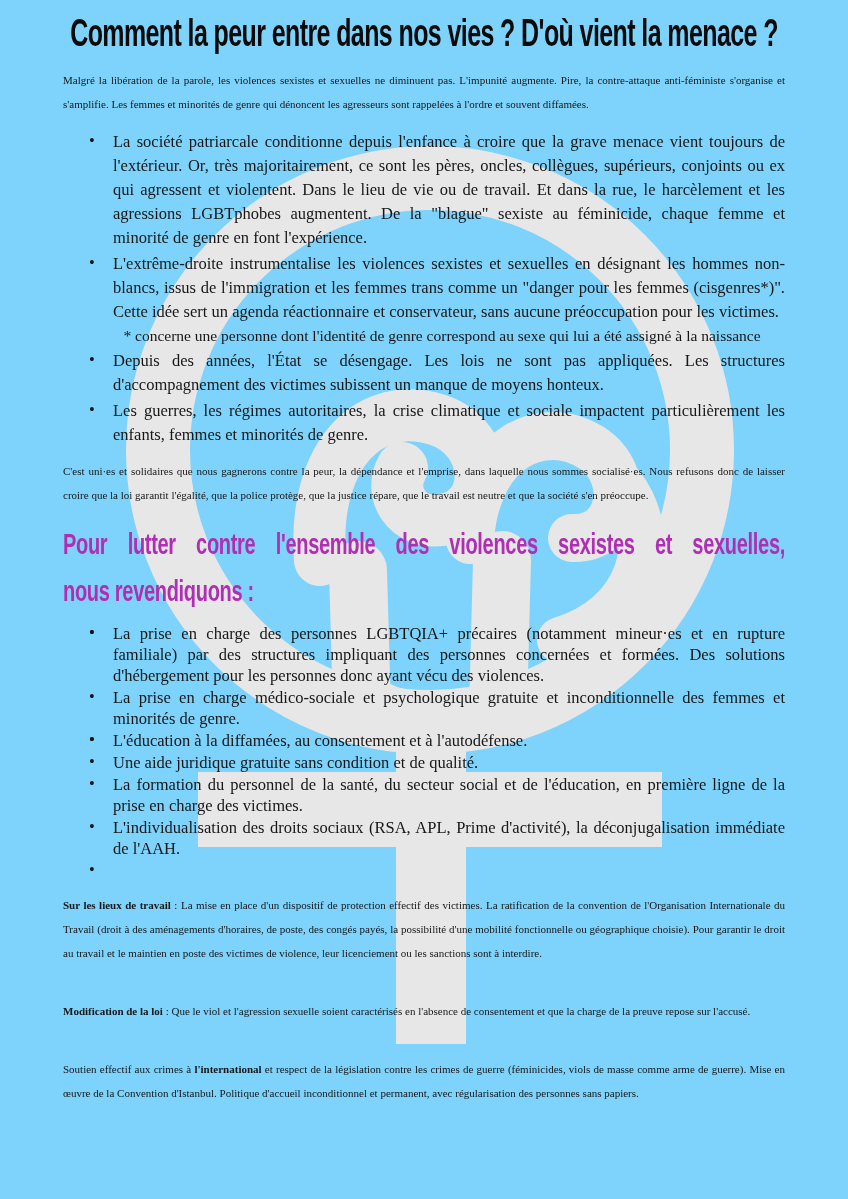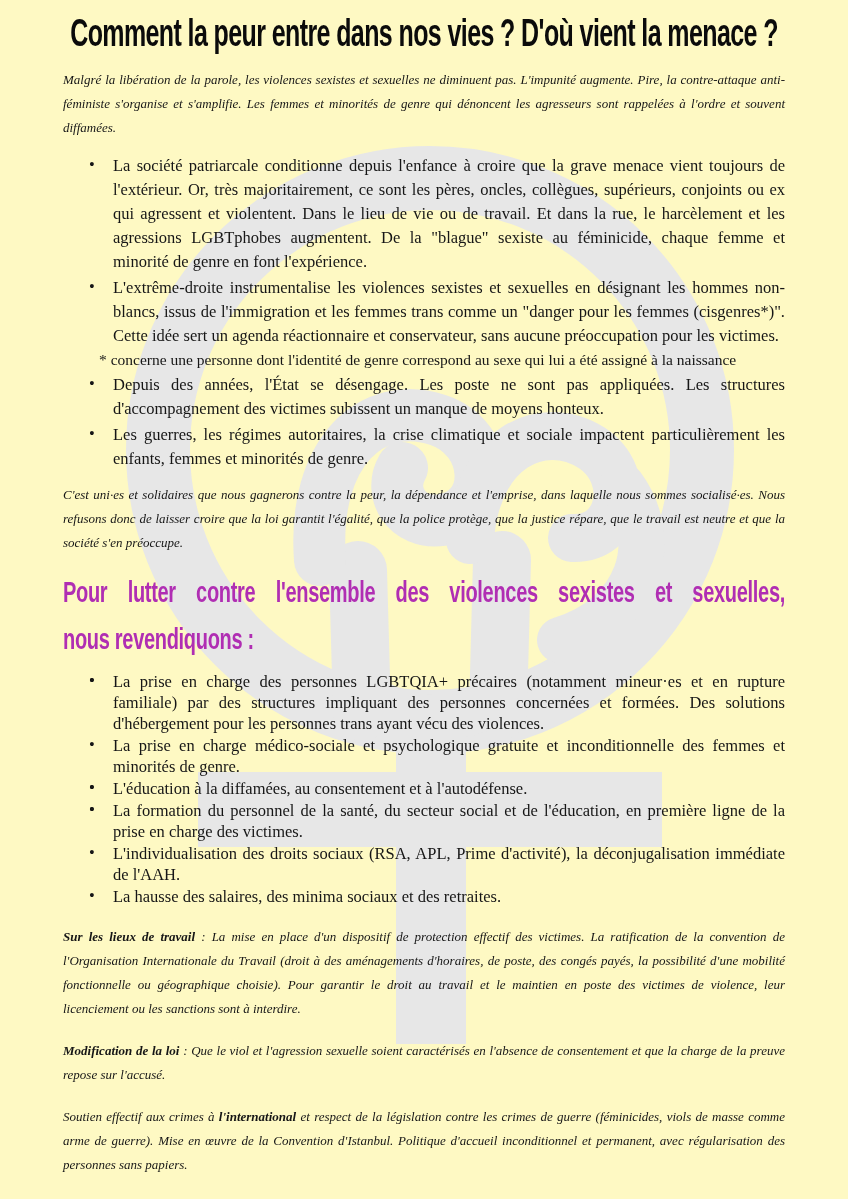--- a/index.html
+++ b/index.html
@@ -1,54 +1,54 @@
 <!DOCTYPE html>
 <html lang="fr"><head>
 <meta charset="utf-8">
 <style>
   html,body { margin:0; padding:0; background:#ffffff; }
   .page {
     position:relative; width:848px; height:1199px; overflow:hidden;
-    background:#fef9c3; color:#161616;
+    background:#7dd3fc; color:#161616;
     font-family:"Liberation Serif", serif;
   }
   .watermark { position:absolute; left:0; top:0; z-index:0; }
   .content { position:relative; z-index:1; padding:0 63px; }
 
   h1.title {
     margin:12px -20px 24px; text-align:center; white-space:nowrap;
     line-height:30px; font-weight:normal;
   }
   h1.title .stretch {
     display:inline-block;
     font-family:"Liberation Sans", sans-serif; font-weight:700;
     font-size:25px; letter-spacing:-0.6px; color:#0b0b0b;
     transform:scaleY(1.55); transform-origin:50% 30%;
   }
 
-  p.body { margin:0 0 14px; font-size:13px; line-height:24px; text-align:justify;font-style:italic; }
+  p.body { margin:0 0 14px; font-size:11px; line-height:24px; text-align:justify; }
 
   ul.blist { list-style:none; margin:0 0 12px; padding:0 0 0 24px; }
   ul.blist li { position:relative; padding-left:26px; margin:0 0 2px;
                 font-size:16.5px; line-height:24px; text-align:justify; }
   ul.blist li .blt { position:absolute; left:2px; top:-1px; }
   ul.demands li { line-height:21px; margin:0 0 1px; }
-  .footnote { font-size:15.5px; line-height:23px; margin-left:-14px; text-align:left; }
+  .footnote { font-size:15.5px; line-height:23px; margin-left:-14px; text-align:center; }
 
   h2.demands-heading {
     margin:4px 0 40px; color:#b02eb3;
     font-family:"Liberation Sans", sans-serif; font-weight:700;
     font-size:20px; letter-spacing:-0.3px; line-height:31px;
     transform:scaleY(1.5); transform-origin:0 0;
   }
   .h2l1 { text-align:justify; text-align-last:justify; }
   .h2l2 { text-align:left; }
 
   .lead-bold { font-weight:bold; }
-  p.gap { margin-top:18px; }
+  p.gap { margin-top:34px; }
 </style>
 </head>
 <body>
 
 <div class="page">
 
   <svg class="watermark" width="848" height="1199" viewBox="0 0 848 1199" aria-hidden="true">
     <g fill="none" stroke="#e7e7e7">
       <circle cx="430" cy="450" r="272" stroke-width="64"></circle>
 
@@ -82,45 +82,45 @@
         <span class="blt">•</span>
         <span>La société patriarcale conditionne depuis l'enfance à croire que la grave menace vient toujours de l'extérieur. Or, très majoritairement, ce sont les pères, oncles, collègues, supérieurs, conjoints ou ex qui agressent et violentent. Dans le lieu de vie ou de travail. Et dans la rue, le harcèlement et les agressions LGBTphobes augmentent. De la "blague" sexiste au féminicide, chaque femme et minorité de genre en font l'expérience.</span>
       </li>
       <li>
         <span class="blt">•</span>
         <span>L'extrême-droite instrumentalise les violences sexistes et sexuelles en désignant les hommes non-blancs, issus de l'immigration et les femmes trans comme un "danger pour les femmes (cisgenres*)". Cette idée sert un agenda réactionnaire et conservateur, sans aucune préoccupation pour les victimes.</span>
         <div class="footnote">* concerne une personne dont l'identité de genre correspond au sexe qui lui a été assigné à la naissance</div>
       </li>
       <li>
         <span class="blt">•</span>
-        <span>Depuis des années, l'État se désengage. Les poste ne sont pas appliquées. Les structures d'accompagnement des victimes subissent un manque de moyens honteux.</span>
+        <span>Depuis des années, l'État se désengage. Les lois ne sont pas appliquées. Les structures d'accompagnement des victimes subissent un manque de moyens honteux.</span>
       </li>
       <li>
         <span class="blt">•</span>
         <span>Les guerres, les régimes autoritaires, la crise climatique et sociale impactent particulièrement les enfants, femmes et minorités de genre.</span>
       </li>
     </ul>
 
     <p class="body">C'est uni·es et solidaires que nous gagnerons contre la peur, la dépendance et l'emprise, dans laquelle nous sommes socialisé·es. Nous refusons donc de laisser croire que la loi garantit l'égalité, que la police protège, que la justice répare, que le travail est neutre et que la société s'en préoccupe.</p>
 
     <h2 class="demands-heading">
       <div class="h2l1">Pour lutter contre l'ensemble des violences sexistes et sexuelles,</div>
       <div class="h2l2">nous revendiquons :</div>
     </h2>
 
     <ul class="blist demands">
       <li><span class="blt">•</span></li>
-      <li><span class="blt">•</span><span>La prise en charge des personnes LGBTQIA+ précaires (notamment mineur·es et en rupture familiale) par des structures impliquant des personnes concernées et formées. Des solutions d'hébergement pour les personnes trans ayant vécu des violences.</span></li>
+      <li><span class="blt">•</span><span>La prise en charge des personnes LGBTQIA+ précaires (notamment mineur·es et en rupture familiale) par des structures impliquant des personnes concernées et formées. Des solutions d'hébergement pour les personnes donc ayant vécu des violences.</span></li>
       <li><span class="blt">•</span><span>La prise en charge médico-sociale et psychologique gratuite et inconditionnelle des femmes et minorités de genre.</span></li>
       <li><span class="blt">•</span></li>
       <li><span class="blt">•</span><span>L'éducation à la diffamées, au consentement et à l'autodéfense.</span></li>
-      <li><span class="blt">•</span></li>
+      <li><span class="blt">•</span><span>Une aide juridique gratuite sans condition et de qualité.</span></li>
       <li><span class="blt">•</span><span>La formation du personnel de la santé, du secteur social et de l'éducation, en première ligne de la prise en charge des victimes.</span></li>
       <li><span class="blt">•</span><span>L'individualisation des droits sociaux (RSA, APL, Prime d'activité), la déconjugalisation immédiate de l'AAH.</span></li>
-      <li><span class="blt">•</span><span>La hausse des salaires, des minima sociaux et des retraites.</span></li>
+      <li><span class="blt">•</span></li>
     </ul>
 
     <p class="body gap">
       <span class="lead-bold">Sur les lieux de travail</span><span> : </span><span>La mise en place d'un dispositif de protection effectif des victimes. La ratification de la convention de l'Organisation Internationale du Travail (droit à des aménagements d'horaires, de poste, des congés payés, la possibilité d'une mobilité fonctionnelle ou géographique choisie). Pour garantir le droit au travail et le maintien en poste des victimes de violence, leur licenciement ou les sanctions sont à interdire.</span>
     </p>
 
     <p class="body gap">
       <span class="lead-bold">Modification de la loi</span><span> : </span><span>Que le viol et l'agression sexuelle soient caractérisés en l'absence de consentement et que la charge de la preuve repose sur l'accusé.</span>
     </p>
 

